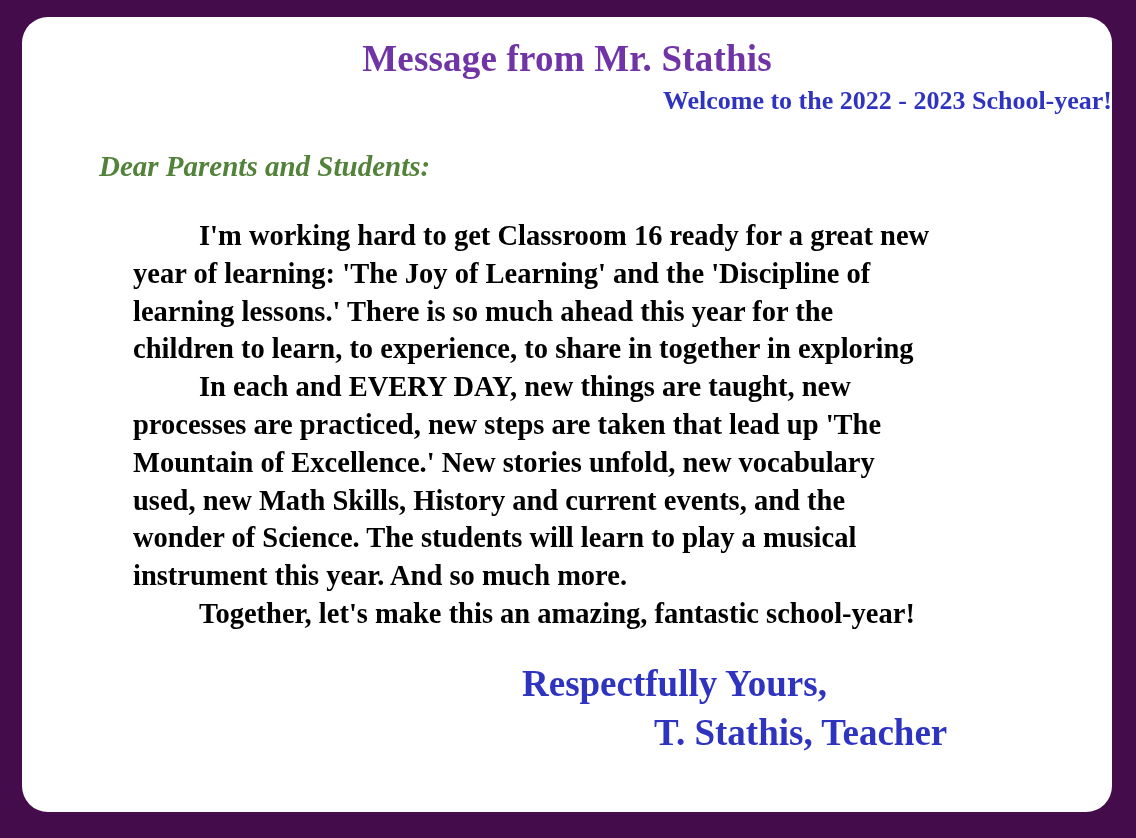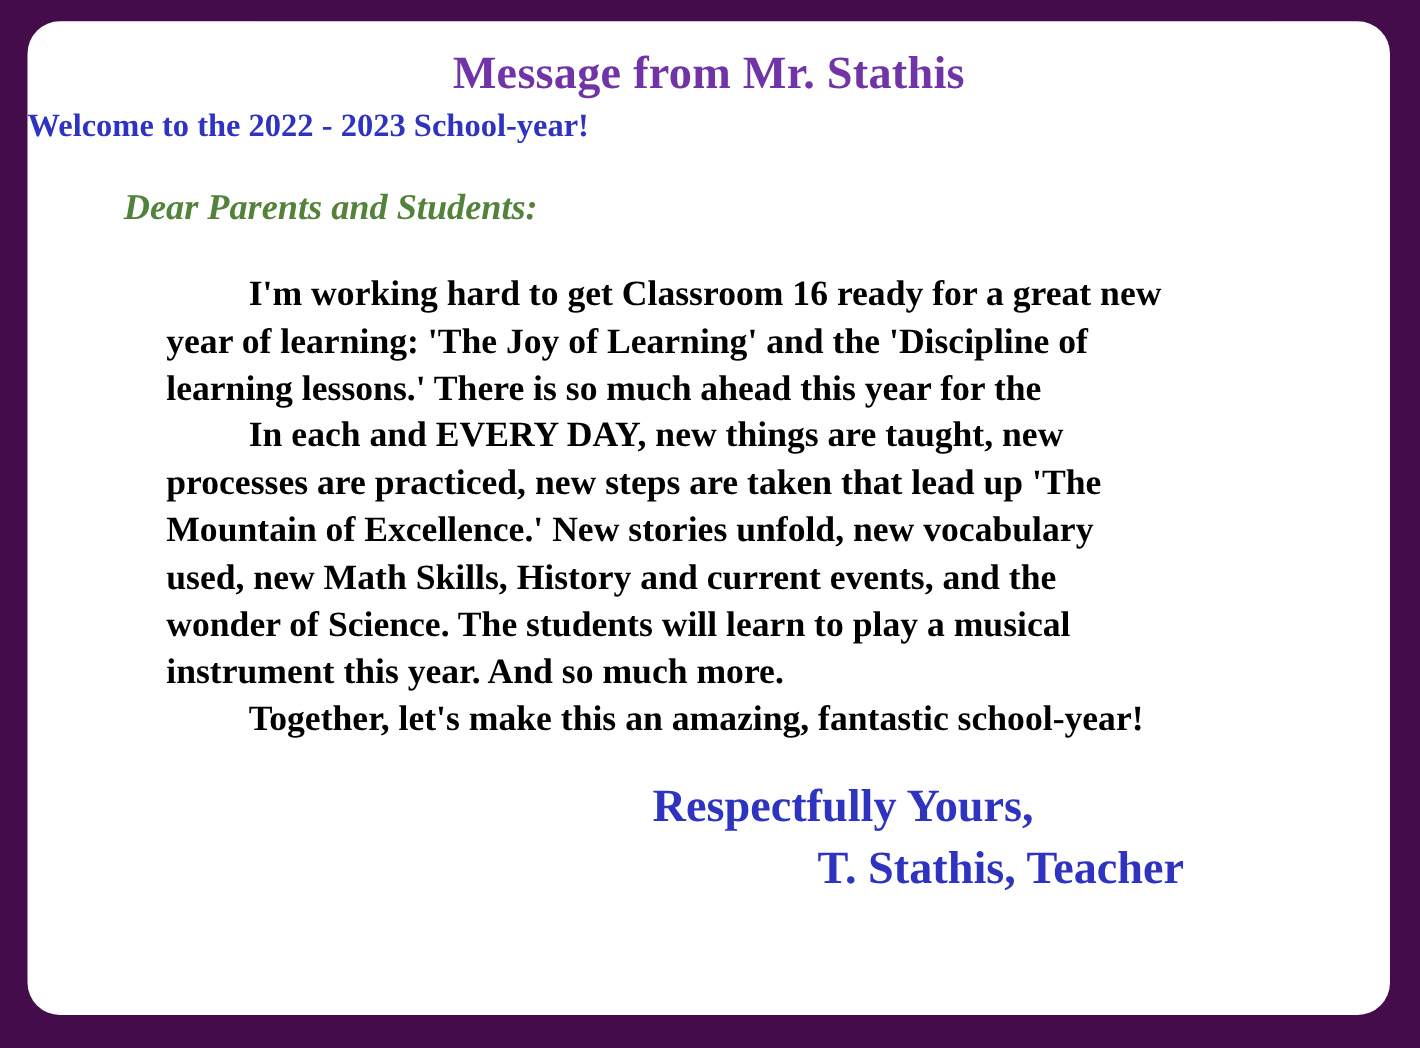--- a/index.html
+++ b/index.html
@@ -38,21 +38,21 @@
     color: #7134A6;
     font-weight: bold;
     font-size: 37px;
     line-height: 44px;
     margin: 0;
     padding-top: 20px;
     letter-spacing: 0.2px;
   }
 
   .subtitle {
-    text-align: left;
+    text-align: right;
     color: #2F34C0;
     font-weight: bold;
     font-size: 26px;
     line-height: 32px;
     margin: 0;
     padding-top: 4px;
   }
 
   .salutation {
     color: #53823A;
@@ -117,20 +117,21 @@
     <h1 class="title">Message from Mr. Stathis</h1>
 
     <h2 class="subtitle">Welcome to the 2022 - 2023 School-year!</h2>
 
     <p class="salutation">Dear Parents and Students:</p>
 
     <div class="body-block">
       <span class="body-line"><span class="indent"></span><span>I'm working hard to get Classroom 16 ready for a great new</span></span>
       <span class="body-line"><span>year of learning: 'The Joy of Learning' and the 'Discipline of</span></span>
       <span class="body-line"><span>learning lessons.' There is so much ahead this year for the</span></span>
+      <span class="body-line"><span>children to learn, to experience, to share in together in exploring</span></span>
       <span class="body-line"><span class="indent"></span><span>In each and EVERY DAY, new things are taught, new</span></span>
       <span class="body-line"><span>processes are practiced, new steps are taken that lead up 'The</span></span>
       <span class="body-line"><span>Mountain of Excellence.' New stories unfold, new vocabulary</span></span>
       <span class="body-line"><span>used, new Math Skills, History and current events, and the</span></span>
       <span class="body-line"><span>wonder of Science. The students will learn to play a musical</span></span>
       <span class="body-line"><span>instrument this year. And so much more.</span></span>
       <span class="body-line"><span class="indent"></span><span>Together, let's make this an amazing, fantastic school-year!</span></span>
     </div>
 
     <div class="closing-block">

